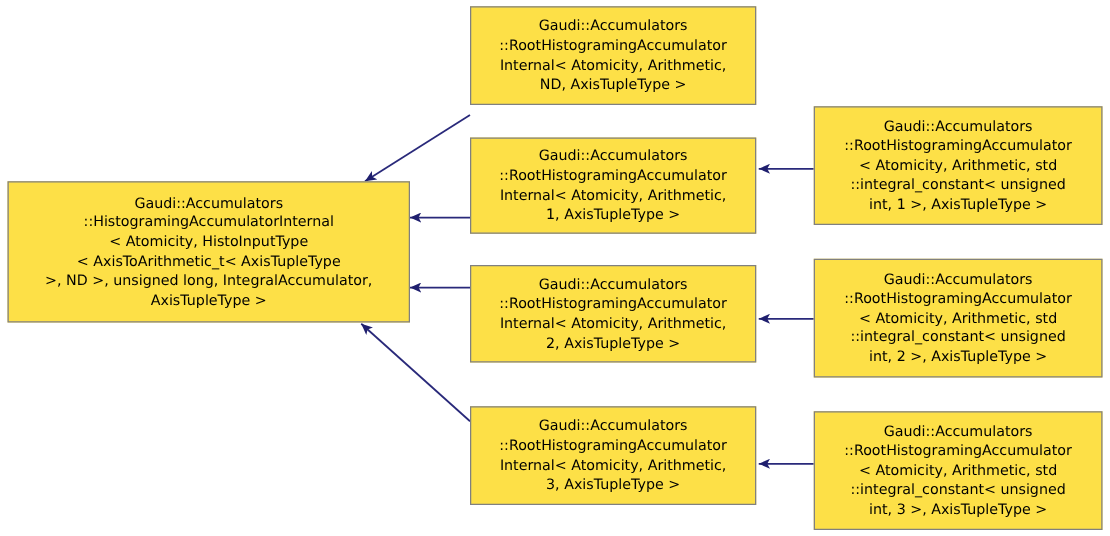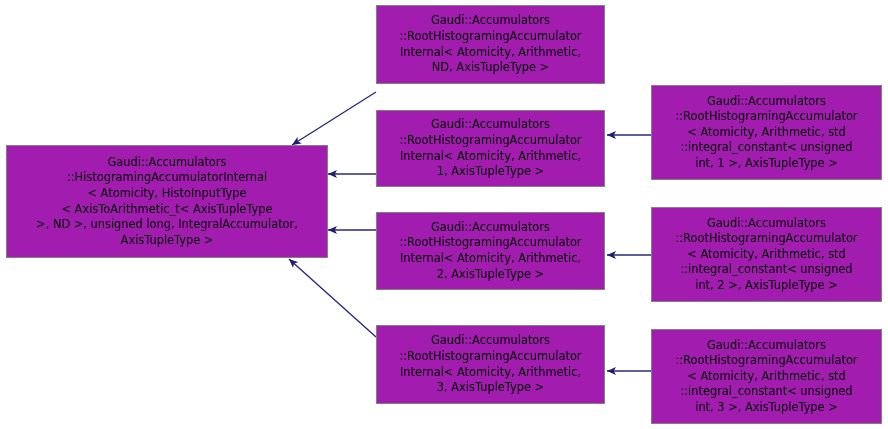--- a/index.html
+++ b/index.html
@@ -21,21 +21,21 @@
     position: absolute;
     left: 0;
     top: 0;
     width: 888px;
     height: 429px;
     pointer-events: none;
   }
   .node {
     position: absolute;
     box-sizing: border-box;
-    background: #a21caf;
+    background: #fde047;
     border: 1px solid #808080;
     display: flex;
     align-items: center;
     justify-content: center;
     z-index: 2;
   }
   .node-label {
     display: block;
     width: 100%;
     text-align: center;

